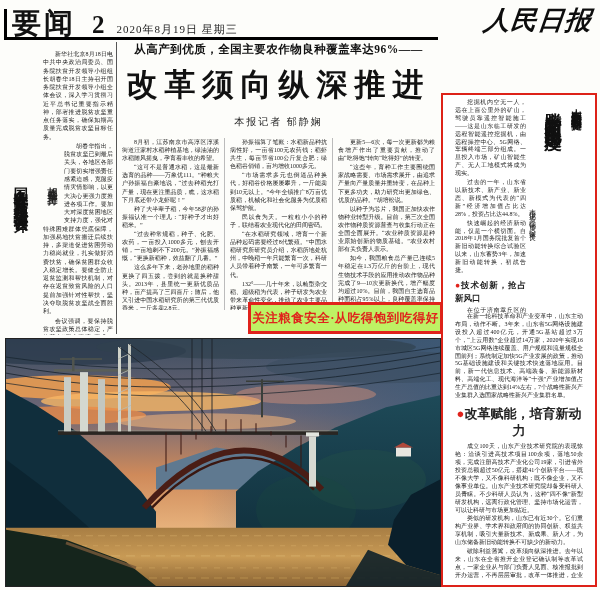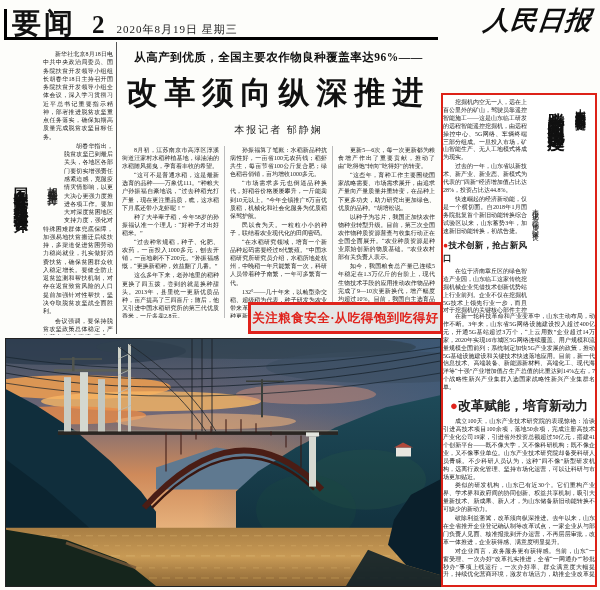--- a/index.html
+++ b/index.html
@@ -17,37 +17,37 @@
 
   
   .left-art{position:absolute;left:4px;top:50px;width:109px;height:285px;display:flex;}
   .la-title{writing-mode:vertical-rl;font-size:14.5px;font-weight:bold;letter-spacing:2px;width:34px;line-height:34px;text-align:center;font-family:"Liberation Serif",serif;}
   .la-body{position:relative;flex:1;font-size:6px;line-height:1.38;text-align:justify;overflow:hidden;padding-left:5px;color:#222;}
   .la-body p{margin:0 0 1px;text-indent:2em;}
   .la-byline{float:left;writing-mode:vertical-rl;font-size:10px;font-weight:bold;width:15px;height:76px;margin:4px 5px 2px 1px;letter-spacing:2px;text-align:center;}
 
   
   .main-art{position:absolute;left:116px;top:42px;width:324px;height:292px;border-left:1px solid #555;box-sizing:border-box;}
-  .ma-kicker{text-align:center;font-size:11.5px;font-weight:bold;margin-top:8px;letter-spacing:0.5px;}
+  .ma-kicker{text-align:center;font-size:11.5px;font-weight:bold;letter-spacing:0.5px;}
   .ma-title{text-align:center;font-size:31px;font-weight:bold;letter-spacing:7px;margin-top:7px;font-family:"Liberation Serif",serif;}
   .ma-byline{text-align:center;font-size:10px;margin-top:9px;color:#222;letter-spacing:2px;}
   .ma-cols{display:flex;margin-top:9px;height:172px;overflow:hidden;}
   .ma-col{flex:1;font-size:6px;line-height:1.35;text-align:justify;padding:0 5px;overflow:hidden;color:#222;}
   .ma-col+.ma-col{border-left:1px solid #bbb;}
   .ma-col p{margin:0 0 1px;text-indent:2em;}
 
   
-  .banner{position:absolute;left:248px;top:302px;width:189px;height:26px;border:3px solid #e0231c;background:#e5e5e5;display:flex;align-items:center;justify-content:center;font-size:12.5px;font-weight:bold;color:#e0231c;letter-spacing:0.5px;box-sizing:content-box;}
+  .banner{position:absolute;left:248px;top:302px;width:189px;height:26px;border:3px solid #e0231c;background:#bef264;display:flex;align-items:center;justify-content:center;font-size:12.5px;font-weight:bold;color:#e0231c;letter-spacing:0.5px;box-sizing:content-box;}
 
   
   .photo{position:absolute;left:5px;top:338px;width:434px;height:247px;border:1px solid #222;overflow:hidden;background:#223;}
   .photo svg{display:block;width:100%;height:100%;}
 
   
-  .rbox{position:absolute;left:441px;top:93px;width:156px;height:494px;border:2.5px solid #dd2218;background:#fff;box-sizing:border-box;padding:4px 0 2px;overflow:hidden;}
+  .rbox{position:absolute;left:441px;top:93px;width:156px;height:494px;border:2.5px solid #dd2218;background:#fff;box-sizing:border-box;padding:4px 12px 2px;overflow:hidden;}
   .rb-top{display:flex;height:214px;overflow:hidden;}
   .rb-narrow{width:84px;font-size:6px;line-height:1.32;text-align:justify;overflow:hidden;color:#222;}
   .rb-narrow p{margin:0 0 1px;text-indent:2em;}
   .rb-byline{writing-mode:vertical-rl;font-size:7px;width:13px;height:125px;margin-top:55px;letter-spacing:2px;color:#222;text-align:center;}
   .rb-title{writing-mode:vertical-rl;font-size:17.5px;font-weight:bold;width:28px;height:210px;margin:0 2px;letter-spacing:1.5px;line-height:28px;text-align:start;font-family:"Liberation Serif",serif;}
   .rb-kicker{writing-mode:vertical-rl;font-size:10.5px;font-weight:bold;width:15px;height:170px;margin-top:1px;letter-spacing:1px;}
   .rb-sechead{font-size:8.5px;font-weight:bold;line-height:1.5;margin:4px 0 3px;text-indent:0;}
   .rb-sechead .bullet{color:#e0231c;}
   .rb-bottom{font-size:6px;line-height:1.32;text-align:justify;overflow:hidden;height:266px;color:#222;}
   .rb-bottom p{margin:0 0 1px;text-indent:2em;}

